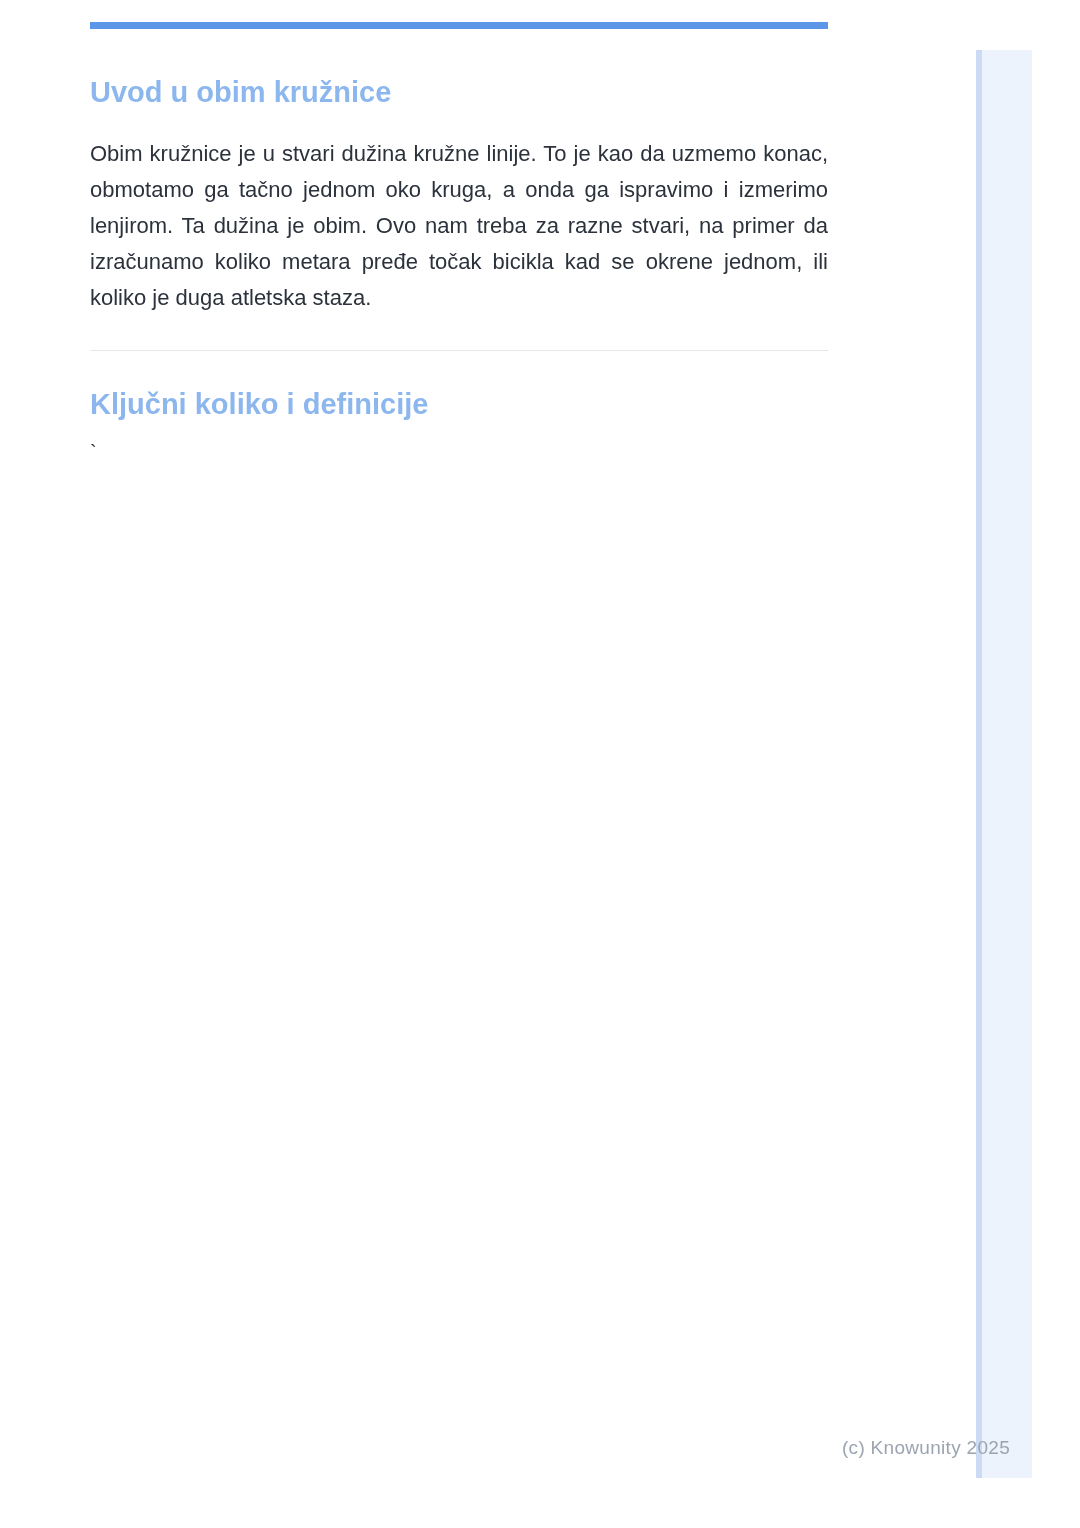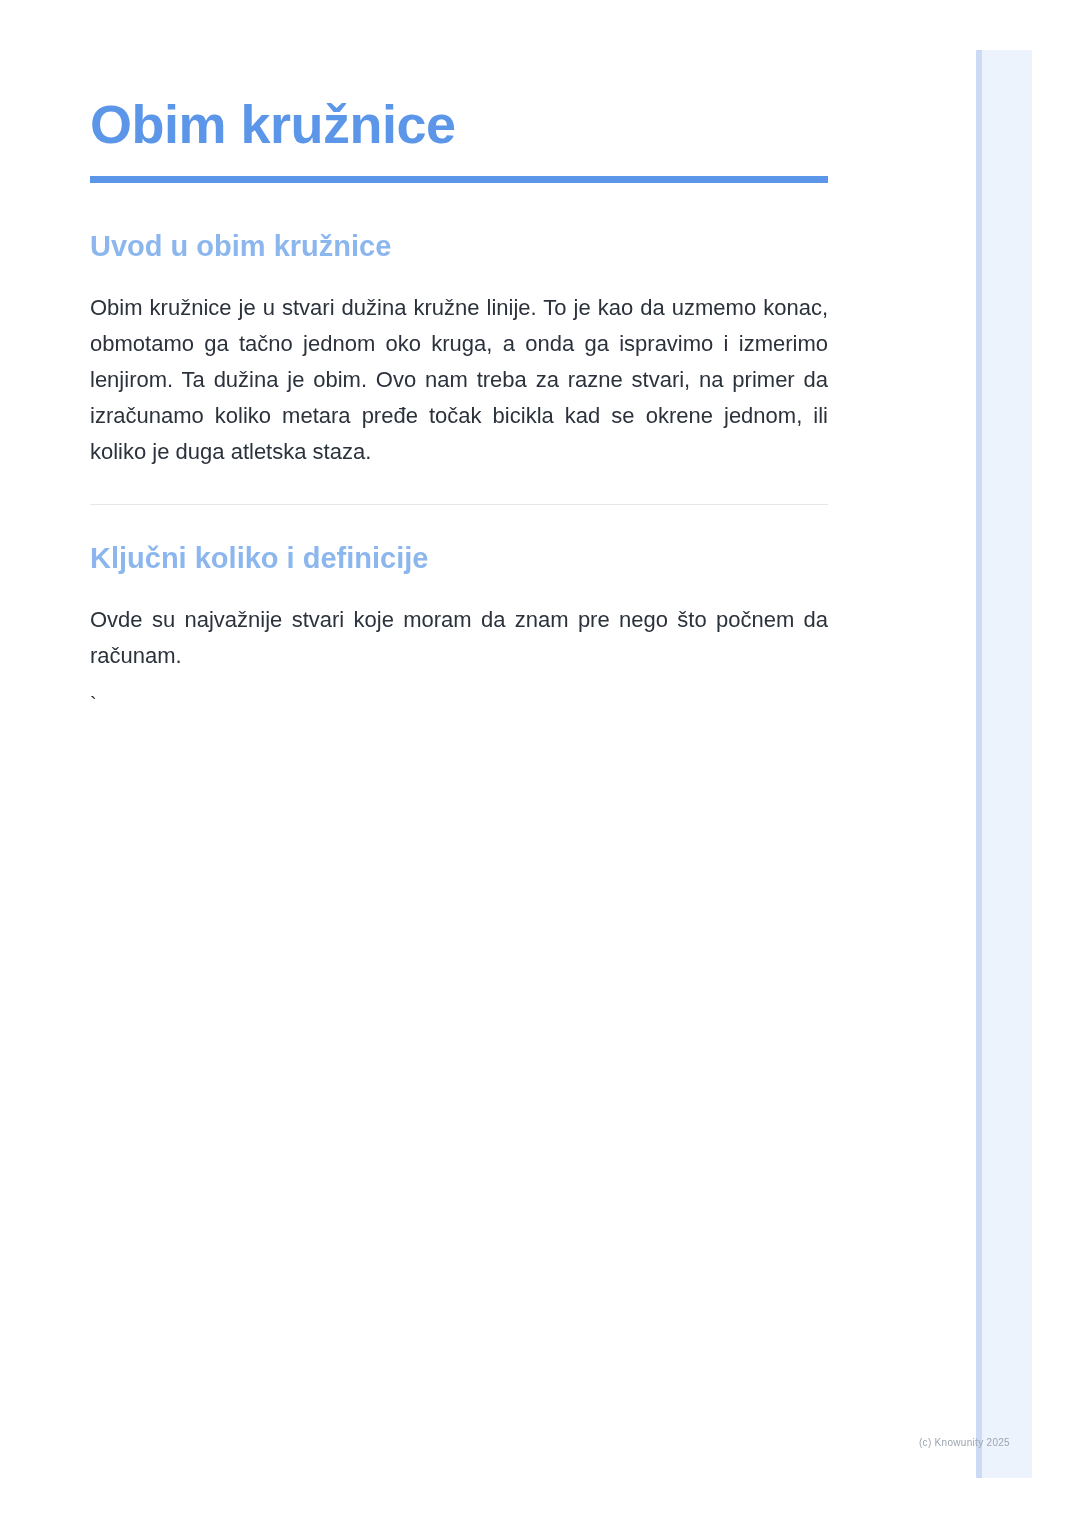--- a/index.html
+++ b/index.html
@@ -77,48 +77,46 @@
   .stray{
     margin-top:16px;
     font-size:20px;
     line-height:28px;
     color:var(--body-text-color);
   }
   .footer{
     position:absolute;
     top:1437px;
     right:70px;
-    font-size:10px;
+    font-size:19px;
     letter-spacing:0.3px;
     color:var(--footer-text-color);
   }
 </style>
 </head>
 <body>
 
 <div class="page">
 
   <div class="side-stripe"></div>
 
   <div class="content">
 
-    <h1 class="page-title">Obim kružnice</h1>
 
     <div class="title-rule"></div>
 
     <section class="section-first">
       <h2 class="section-heading">Uvod u obim kružnice</h2>
       <p class="section-body">Obim kružnice je u stvari dužina kružne linije. To je kao da uzmemo konac, obmotamo ga tačno jednom oko kruga, a onda ga ispravimo i izmerimo lenjirom. Ta dužina je obim. Ovo nam treba za razne stvari, na primer da izračunamo koliko metara pređe točak bicikla kad se okrene jednom, ili koliko je duga atletska staza.</p>
     </section>
 
     <hr class="divider">
 
     <section class="section-second">
       <h2 class="section-heading">Ključni koliko i definicije</h2>
-      <p class="section-body">Ovde su najvažnije stvari koje moram da znam pre nego što počnem da računam.</p>
     </section>
 
     <div class="stray">`</div>
 
   </div>
 
   <div class="footer">(c) Knowunity 2025</div>
 
 </div>
 

